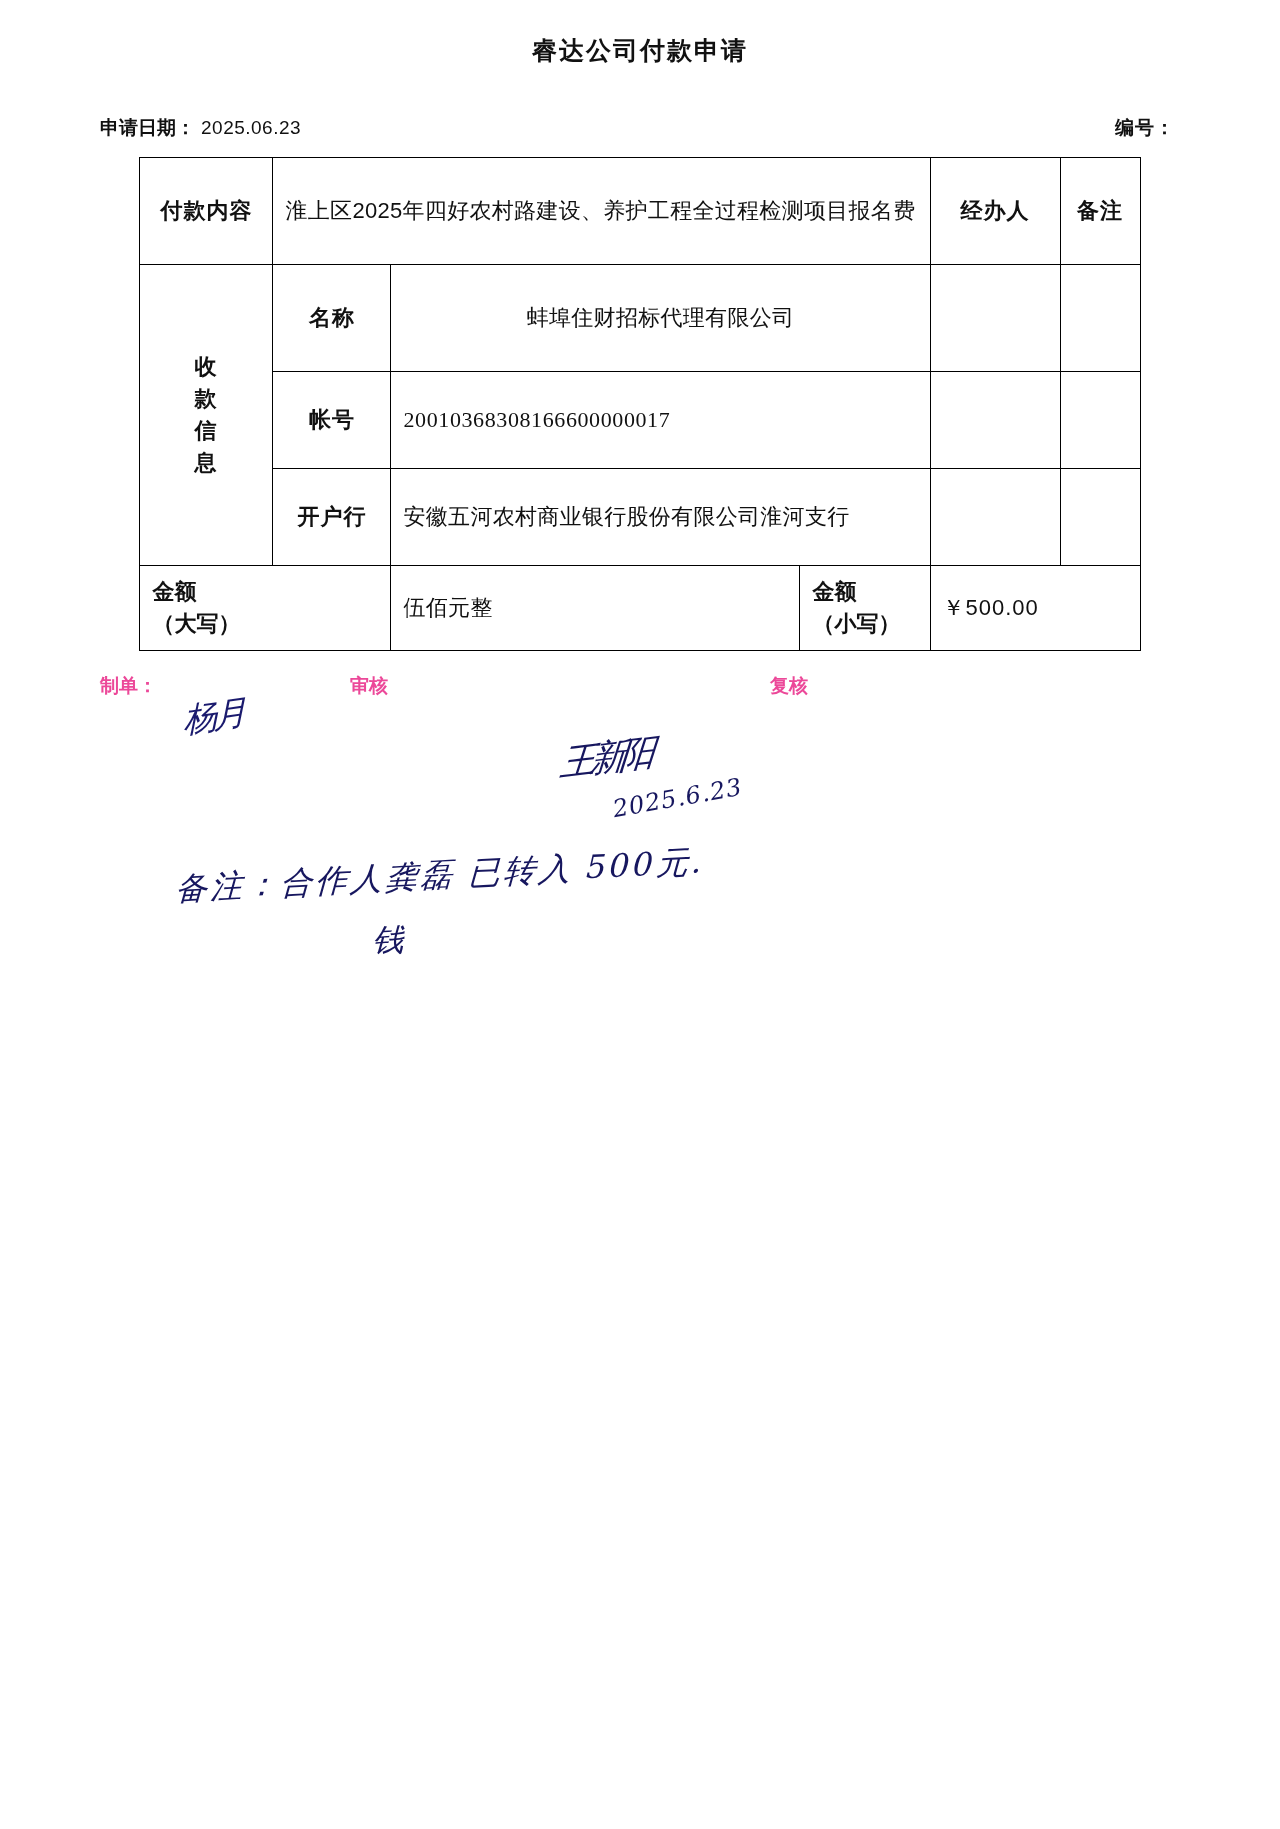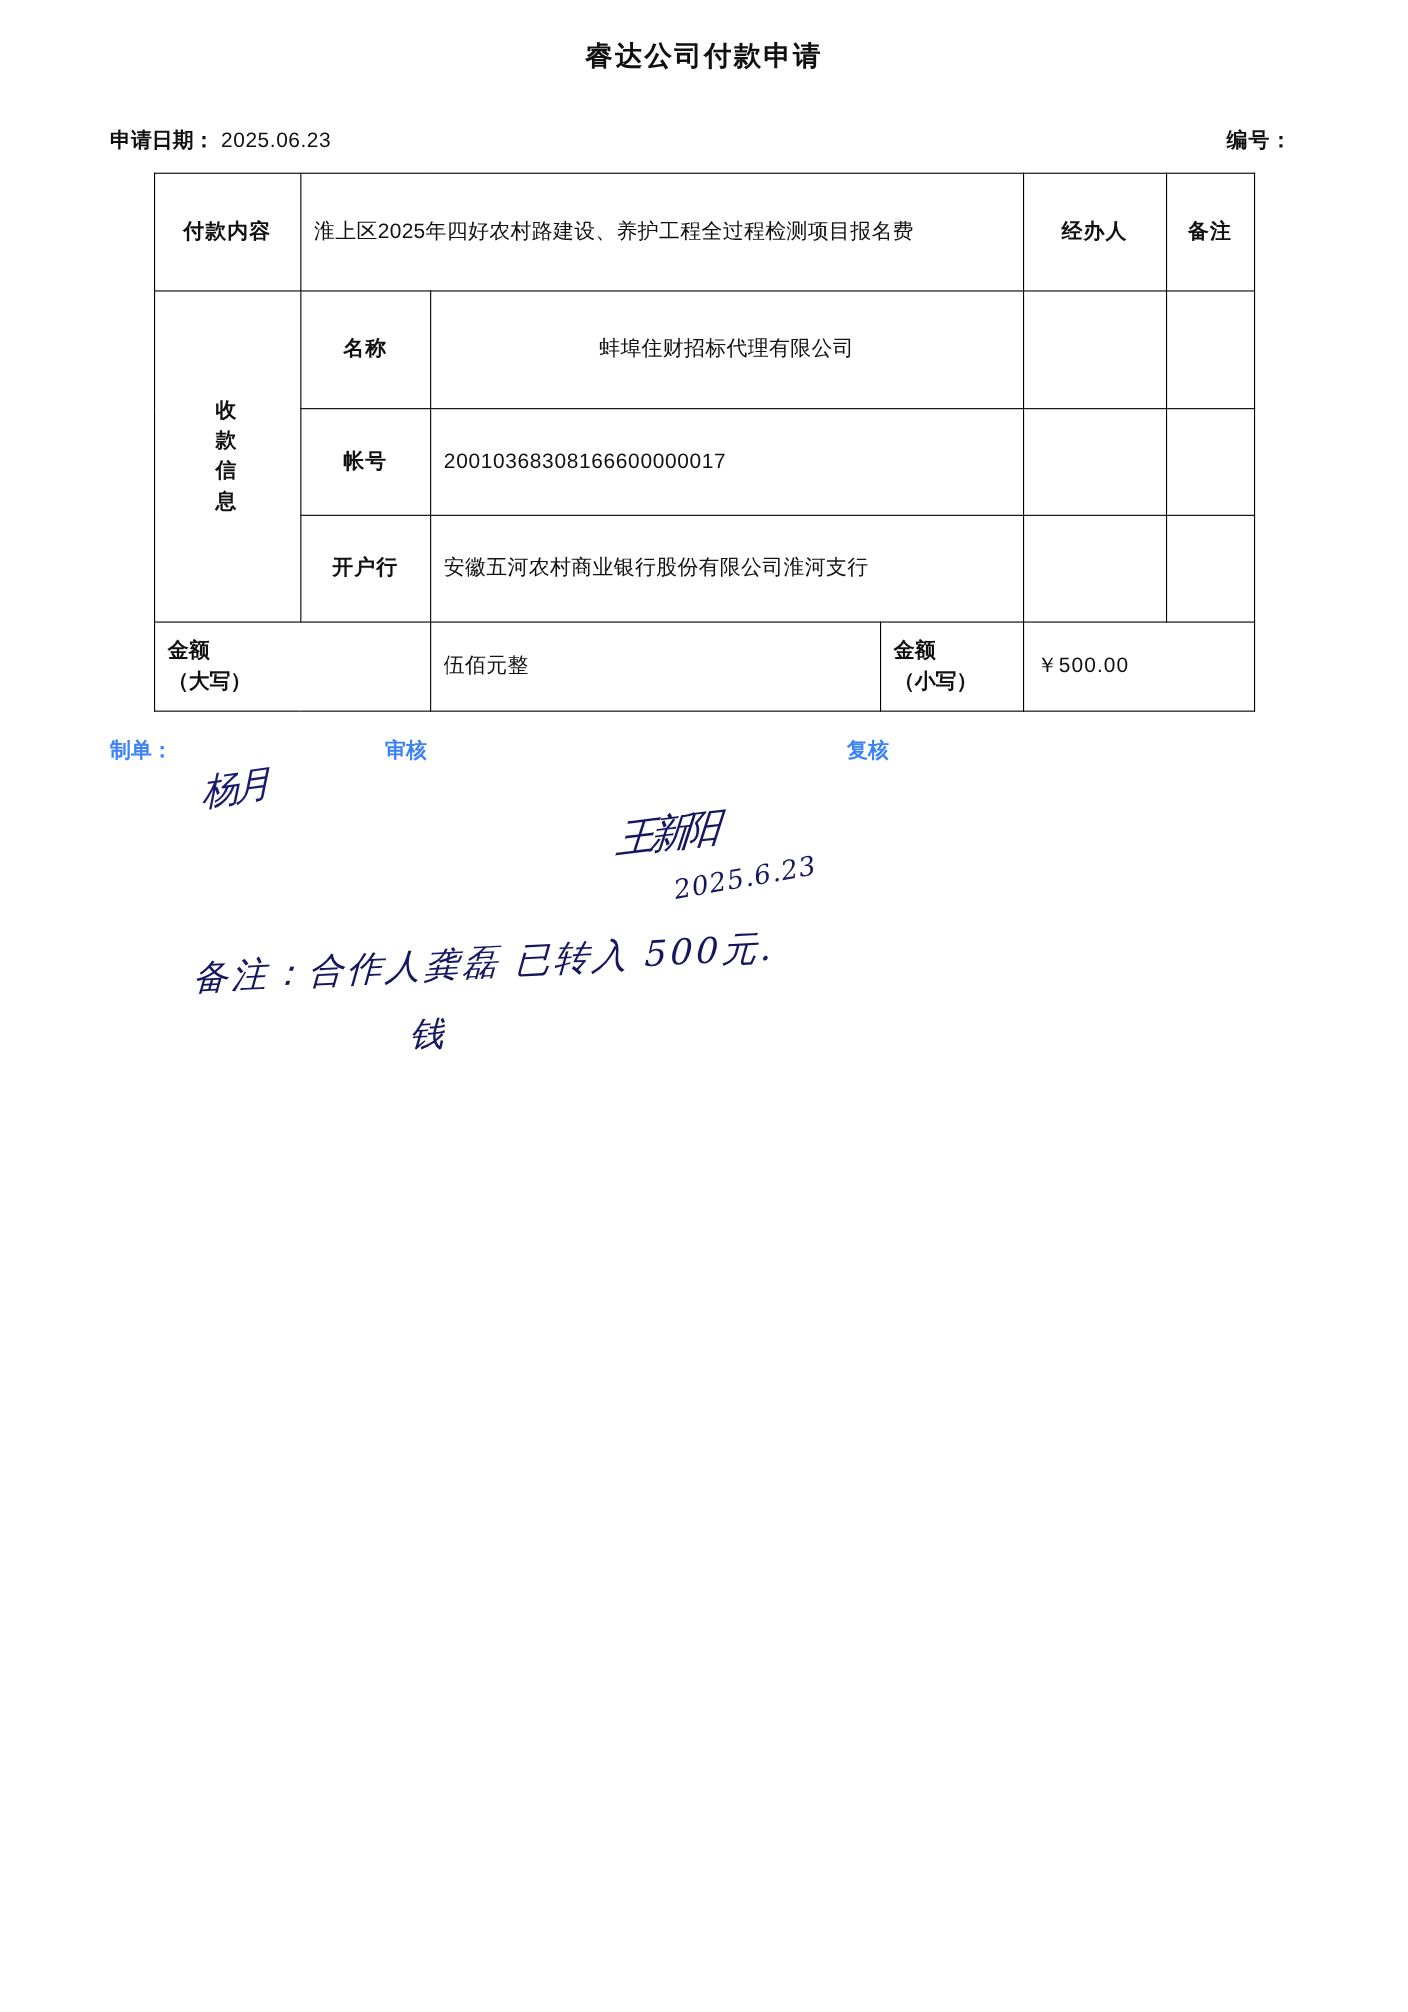--- a/index.html
+++ b/index.html
@@ -61,21 +61,21 @@
 
   table.form {
     border-collapse: collapse;
     margin: 16px auto 0 auto;
     width: 1000px;
     table-layout: fixed;
   }
   table.form td {
     border: 1.5px solid #000;
     padding: 10px 12px;
-    font-size: 19px;
+    font-size: 22px;
     vertical-align: middle;
     line-height: 1.45;
     color: #111;
   }
   .cell-label {
     text-align: center;
     font-weight: bold;
     font-size: 19px;
     letter-spacing: 1px;
   }
@@ -86,21 +86,21 @@
     letter-spacing: 2px;
     line-height: 1.3;
     width: 52px;
   }
   .cell-value {
     text-align: left;
     font-size: 18px;
     letter-spacing: 0.3px;
   }
   .cell-value.mono {
-    font-family: Liberation Sans, sans-serif;
+    font-family: Liberation Serif, serif;
     letter-spacing: 0.6px;
   }
   .cell-amount-label {
     font-weight: bold;
     font-size: 19px;
     line-height: 1.3;
   }
   .cell-amount-label span {
     display: block;
   }
@@ -115,21 +115,21 @@
   .row-account td { height: 76px; }
   .row-bank td { height: 76px; }
   .row-amount td { height: 60px; }
 
   .sign-row {
     display: flex;
     margin: 22px 0 0 100px;
     width: 1000px;
     font-size: 19px;
     font-weight: bold;
-    color: #3b82f6;
+    color: #ec4899;
     position: relative;
   }
   .sign-item { position: relative; }
   .sign-maker { width: 250px; }
   .sign-check { width: 420px; }
   .sign-review { width: 260px; }
 
   .sig-maker {
     position: absolute;
     left: 183px;

